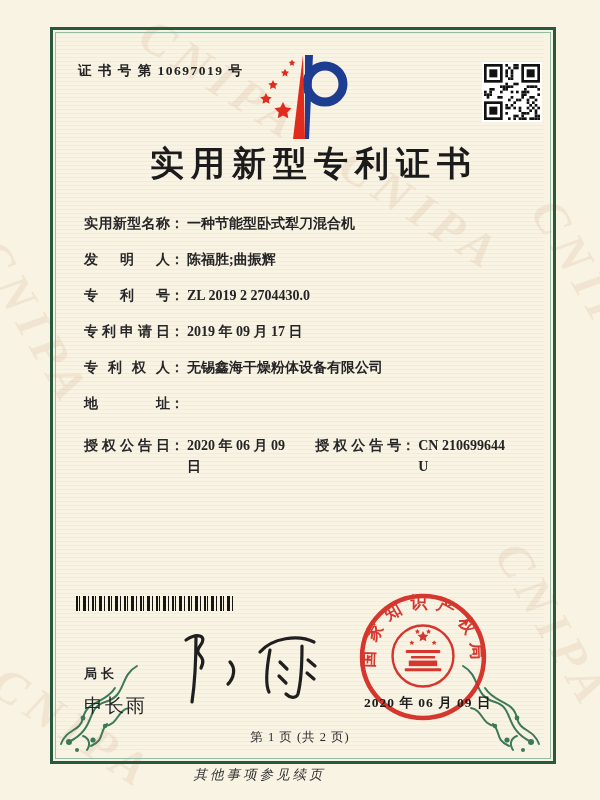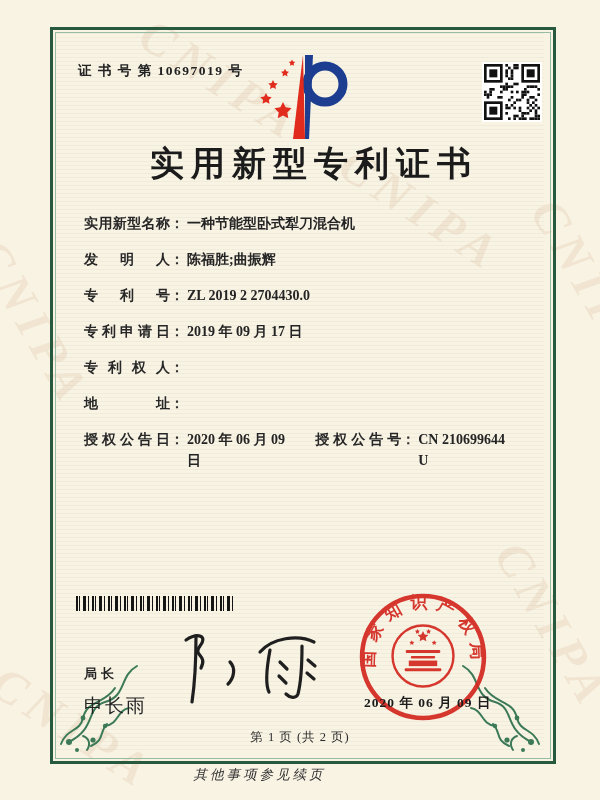--- a/index.html
+++ b/index.html
@@ -23,21 +23,21 @@
   .qr{position:absolute;left:482px;top:62px;width:60px;height:60px;background:#fff;padding:2px;box-sizing:border-box;}
   .qr svg{display:block;width:100%;height:100%;}
   .title{position:absolute;left:50px;top:141px;width:500px;text-align:center;
          font-size:34px;font-weight:700;letter-spacing:7px;color:#1b1b1b;padding-left:14px;}
   
   .fields{position:absolute;left:84px;top:213px;width:424px;font-size:14px;}
   .frow{display:flex;margin-bottom:15px;line-height:21px;}
   .flabel{flex:0 0 86px;text-align:justify;text-align-last:justify;font-weight:700;color:#272727;}
   .fcolon{font-weight:700;margin-right:3px;}
   .fvalue{flex:1;font-weight:600;color:#242424;}
-  .fpair{display:flex;}
+  .fpair{display:flex;margin-top:6px;}
   .fpair + .fpair{margin-left:24px;}
   .fpair .flabel{flex:0 0 86px;}
   
   .paras{position:absolute;left:76px;top:455px;width:452px;}
   .paras p{margin:0 0 6px 0;text-indent:2em;font-size:13px;line-height:18px;text-align:justify;
            font-style:italic;font-weight:500;letter-spacing:.3px;color:#2a2a2a;}
   
   .barcode{position:absolute;left:76px;top:596px;width:158px;height:15px;
       background:repeating-linear-gradient(90deg,
         #151515 0 2px, transparent 2px 3px,
@@ -254,20 +254,21 @@
       <span class="fvalue">ZL 2019 2 2704430.0</span>
     </div>
     <div class="frow">
       <span class="flabel">专利申请日</span>
         <span class="fcolon">：</span>
       <span class="fvalue">2019 年 09 月 17 日</span>
     </div>
     <div class="frow">
       <span class="flabel">专利权人</span>
         <span class="fcolon">：</span>
+      <span class="fvalue">无锡鑫海干燥粉体设备有限公司</span>
     </div>
     <div class="frow">
       <span class="flabel">地址</span>
         <span class="fcolon">：</span>
     </div>
     <div class="frow">
       <span class="fpair">
         <span class="flabel">授权公告日</span>
           <span class="fcolon">：</span>
         <span class="fvalue">2020 年 06 月 09 日</span>

